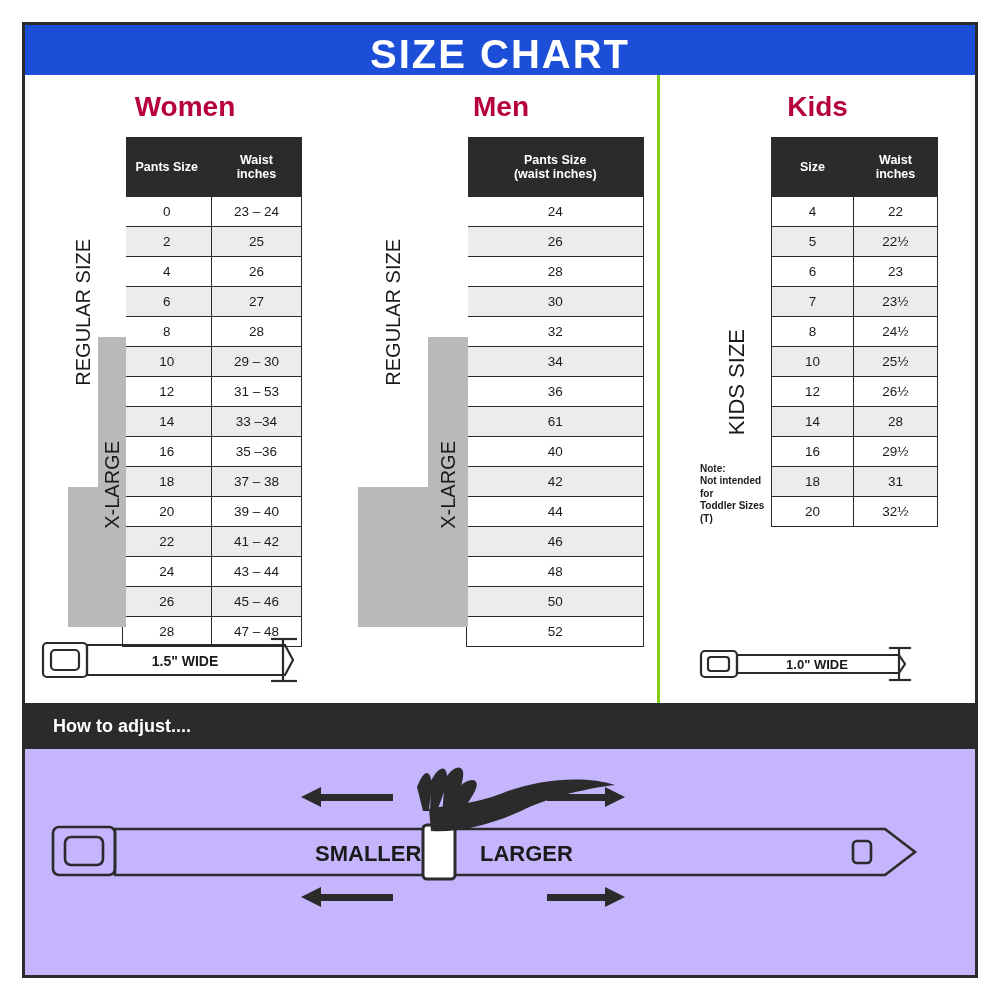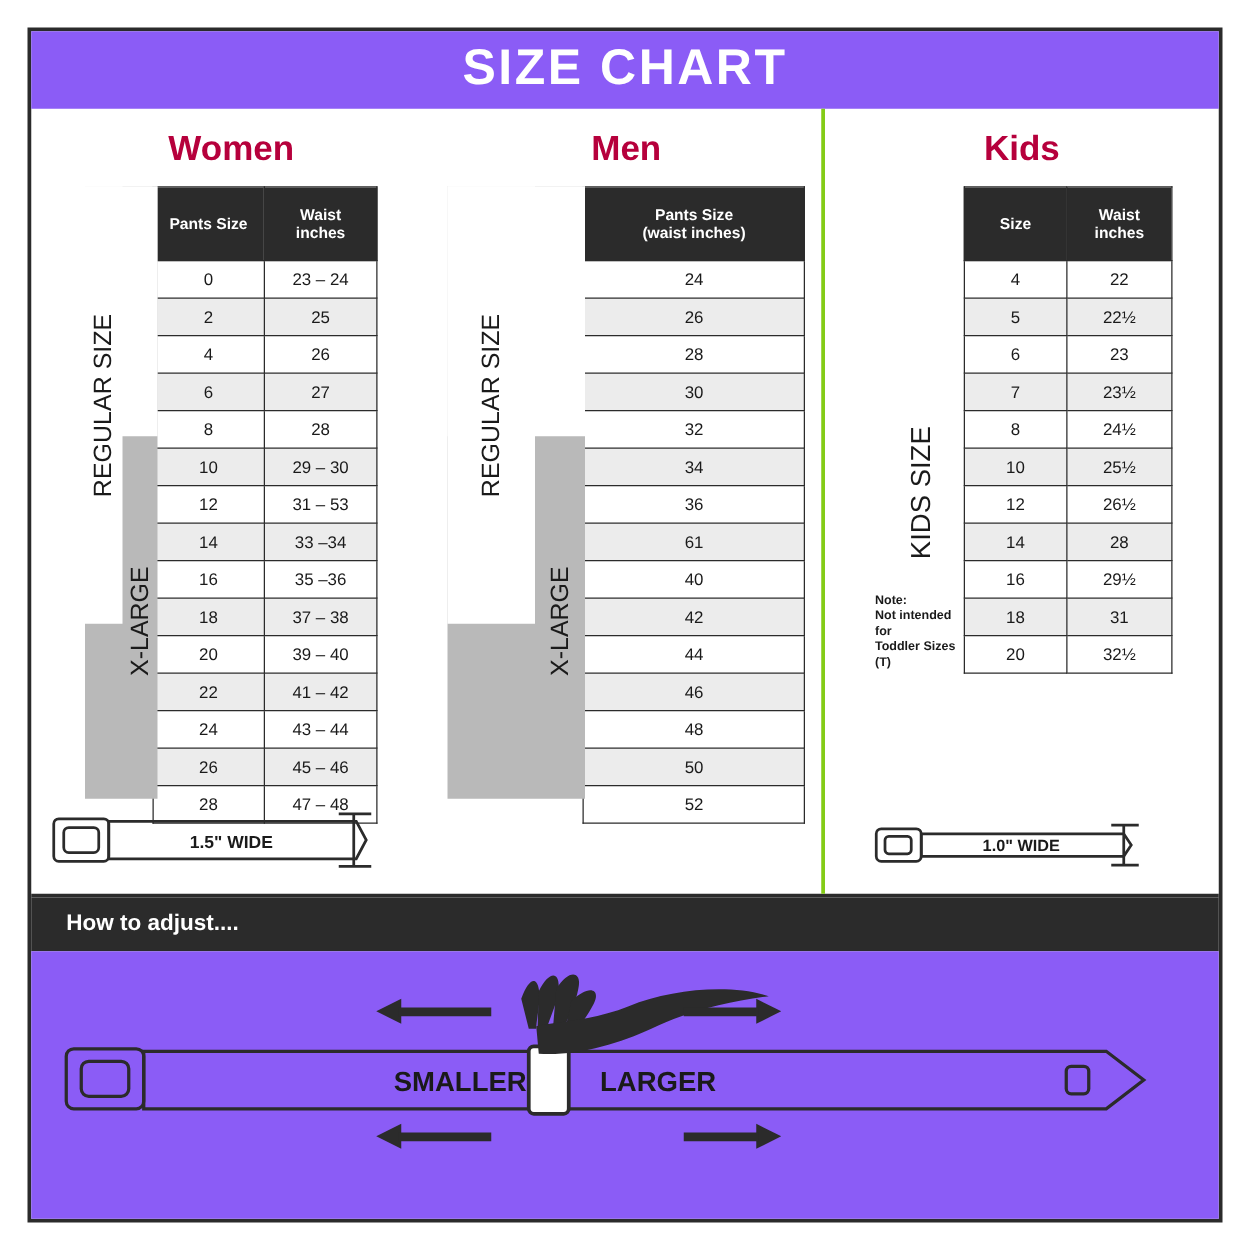--- a/index.html
+++ b/index.html
@@ -27,24 +27,24 @@
     width: 956px;
     height: 956px;
     border: 3px solid #2b2b2b;
     box-sizing: border-box;
     background: #ffffff;
     display: flex;
     flex-direction: column;
   }
   
   .title-bar {
-    background: #8b5cf6;
+    background: #1d4ed8;
     color: #ffffff;
     text-align: center;
-    padding: 8px 0 12px 0;
+    padding: 8px 0 0 0;
     flex: 0 0 auto;
   }
   .title-bar .title {
     font-size: 40px;
     font-weight: bold;
     letter-spacing: 2px;
     line-height: 1.05;
   }
   
   .columns {
@@ -133,21 +133,21 @@
     padding: 10px 0 12px 28px;
     flex: 0 0 auto;
   }
   .howto-bar .howto-title {
     font-size: 18px;
     font-weight: bold;
   }
   .adjust-area {
     position: relative;
     flex: 1 1 auto;
-    background: #8b5cf6;
+    background: #c4b5fd;
   }
   svg { display: block; }
 </style>
 </head>
 <body>
 
 <div class="page">
   <div class="sheet">
 
     <div class="title-bar">

